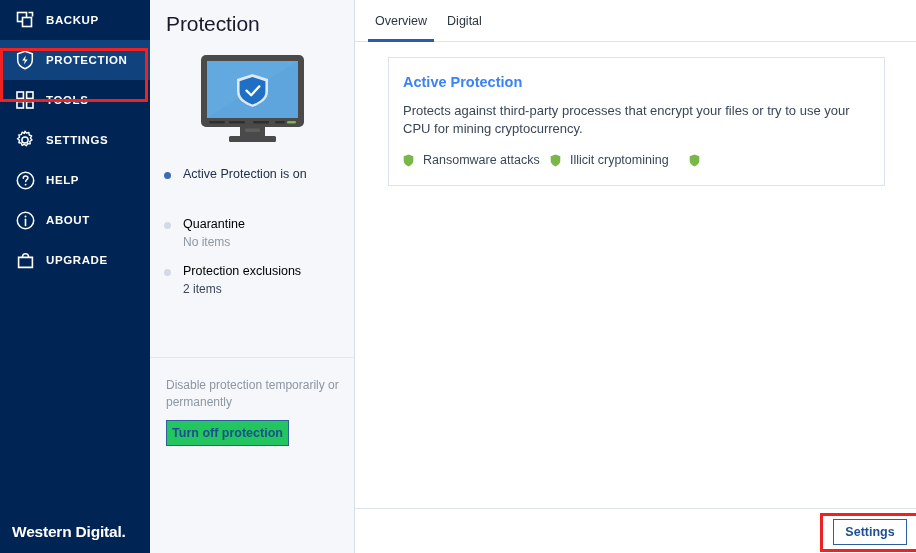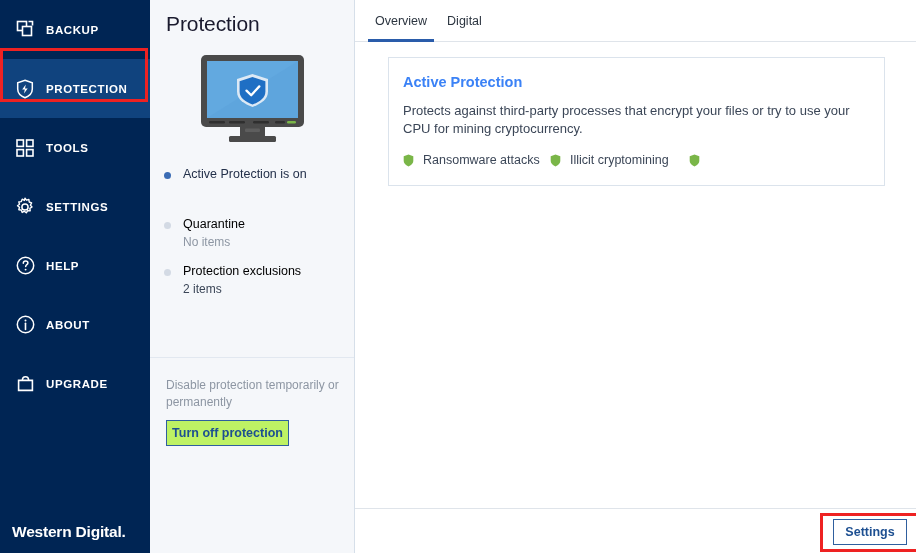--- a/index.html
+++ b/index.html
@@ -27,21 +27,21 @@
     height: 553px;
     background: #002554;
     flex: 0 0 150px;
     box-sizing: border-box;
   }
   .nav {
     padding-top: 0px;
   }
   .nav-item {
     position: relative;
-    height: 59px;
+    height: 40px;
     display: flex;
     align-items: center;
     padding-left: 8px;
     box-sizing: border-box;
     cursor: pointer;
   }
   .nav-item.active {
     background: #10437e;
   }
   .nav-icon {
@@ -162,21 +162,21 @@
     font-size: 12px;
     color: #8d96a3;
     line-height: 17px;
   }
   .turnoff-btn {
     position: absolute;
     left: 166px;
     top: 420px;
     width: 123px;
     height: 26px;
-    background: #bef264;
+    background: #22c55e;
     border: 1px solid #2f5f9e;
     color: #1d4f91;
     font-size: 12.5px;
     font-weight: bold;
     font-family: "Liberation Sans", sans-serif;
     cursor: pointer;
     padding: 0;
     z-index: 10;
   }
 

